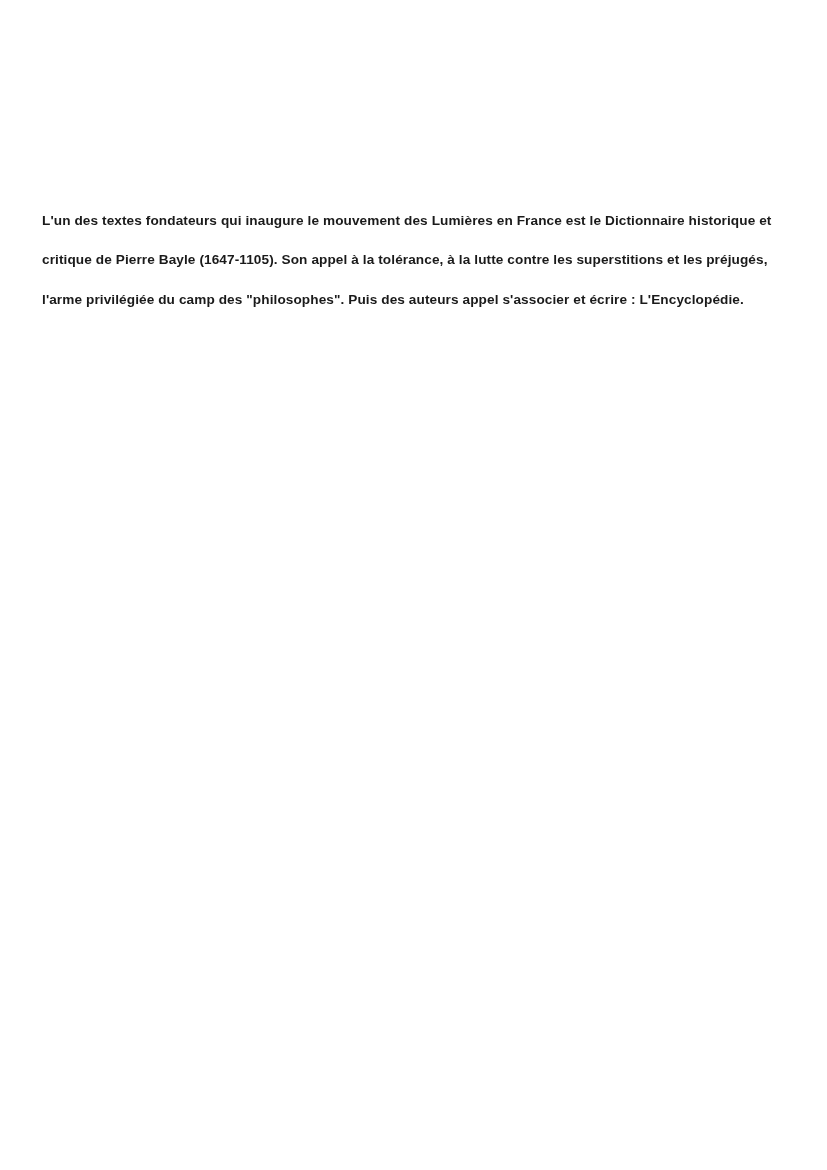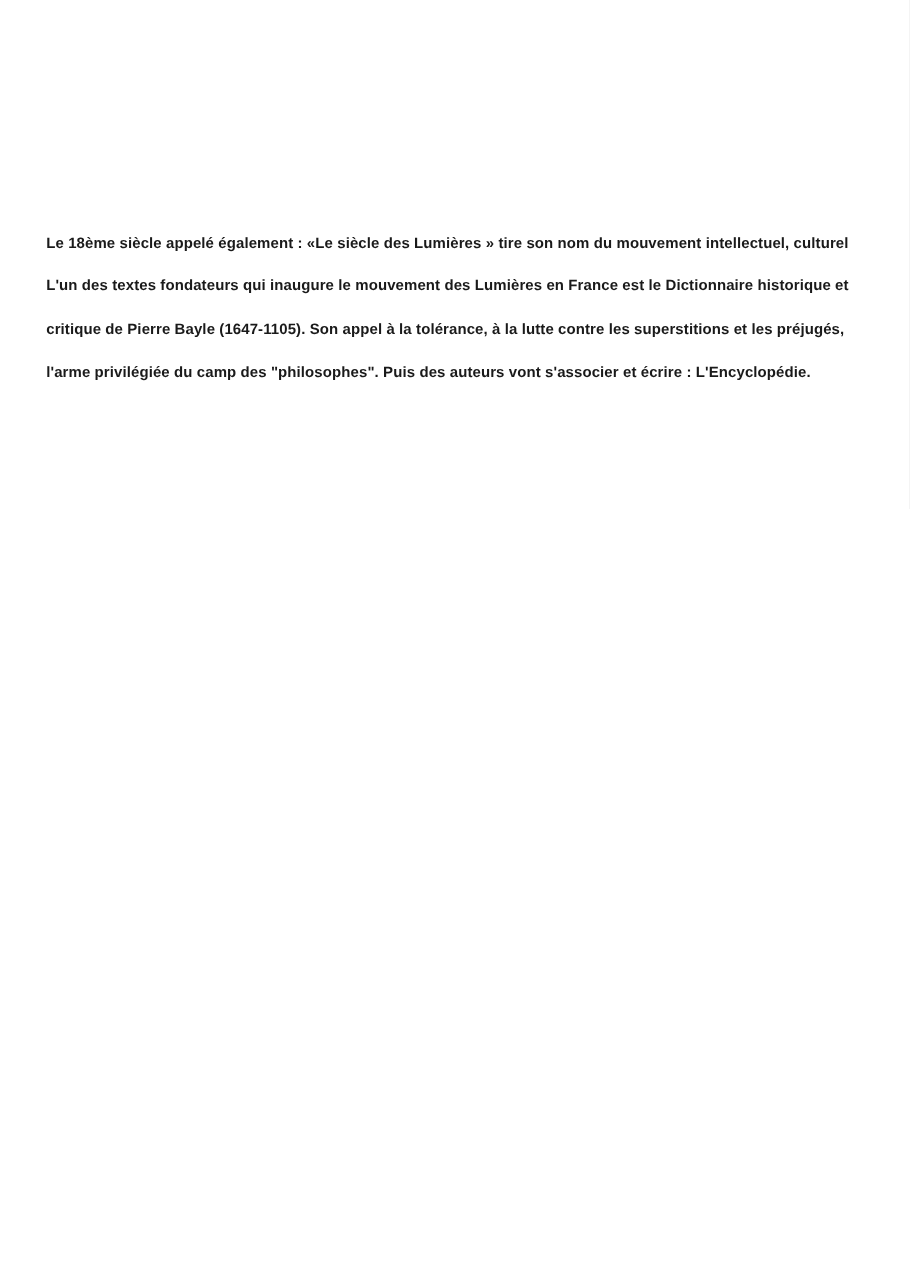--- a/index.html
+++ b/index.html
@@ -29,18 +29,17 @@
     color: #1a1a1a;
     letter-spacing: 0.1px;
     white-space: nowrap;
   }
 </style>
 </head>
 <body>
 
 <div class="page">
   <div class="text-block">
-    <div class="doc-line">Le 18ème siècle appelé également : «Le siècle des Lumières » tire son nom du mouvement intellectuel, culturel</div>
     <div class="doc-line">L'un des textes fondateurs qui inaugure le mouvement des Lumières en France est le Dictionnaire historique et</div>
     <div class="doc-line">critique de Pierre Bayle (1647-1105). Son appel à la tolérance, à la lutte contre les superstitions et les préjugés,</div>
-    <div class="doc-line">l'arme privilégiée du camp des "philosophes". Puis des auteurs vont s'associer et écrire : L'Encyclopédie.</div>
+    <div class="doc-line">l'arme privilégiée du camp des "philosophes". Puis des auteurs appel s'associer et écrire : L'Encyclopédie.</div>
   </div>
 </div>
 
 </body></html>

